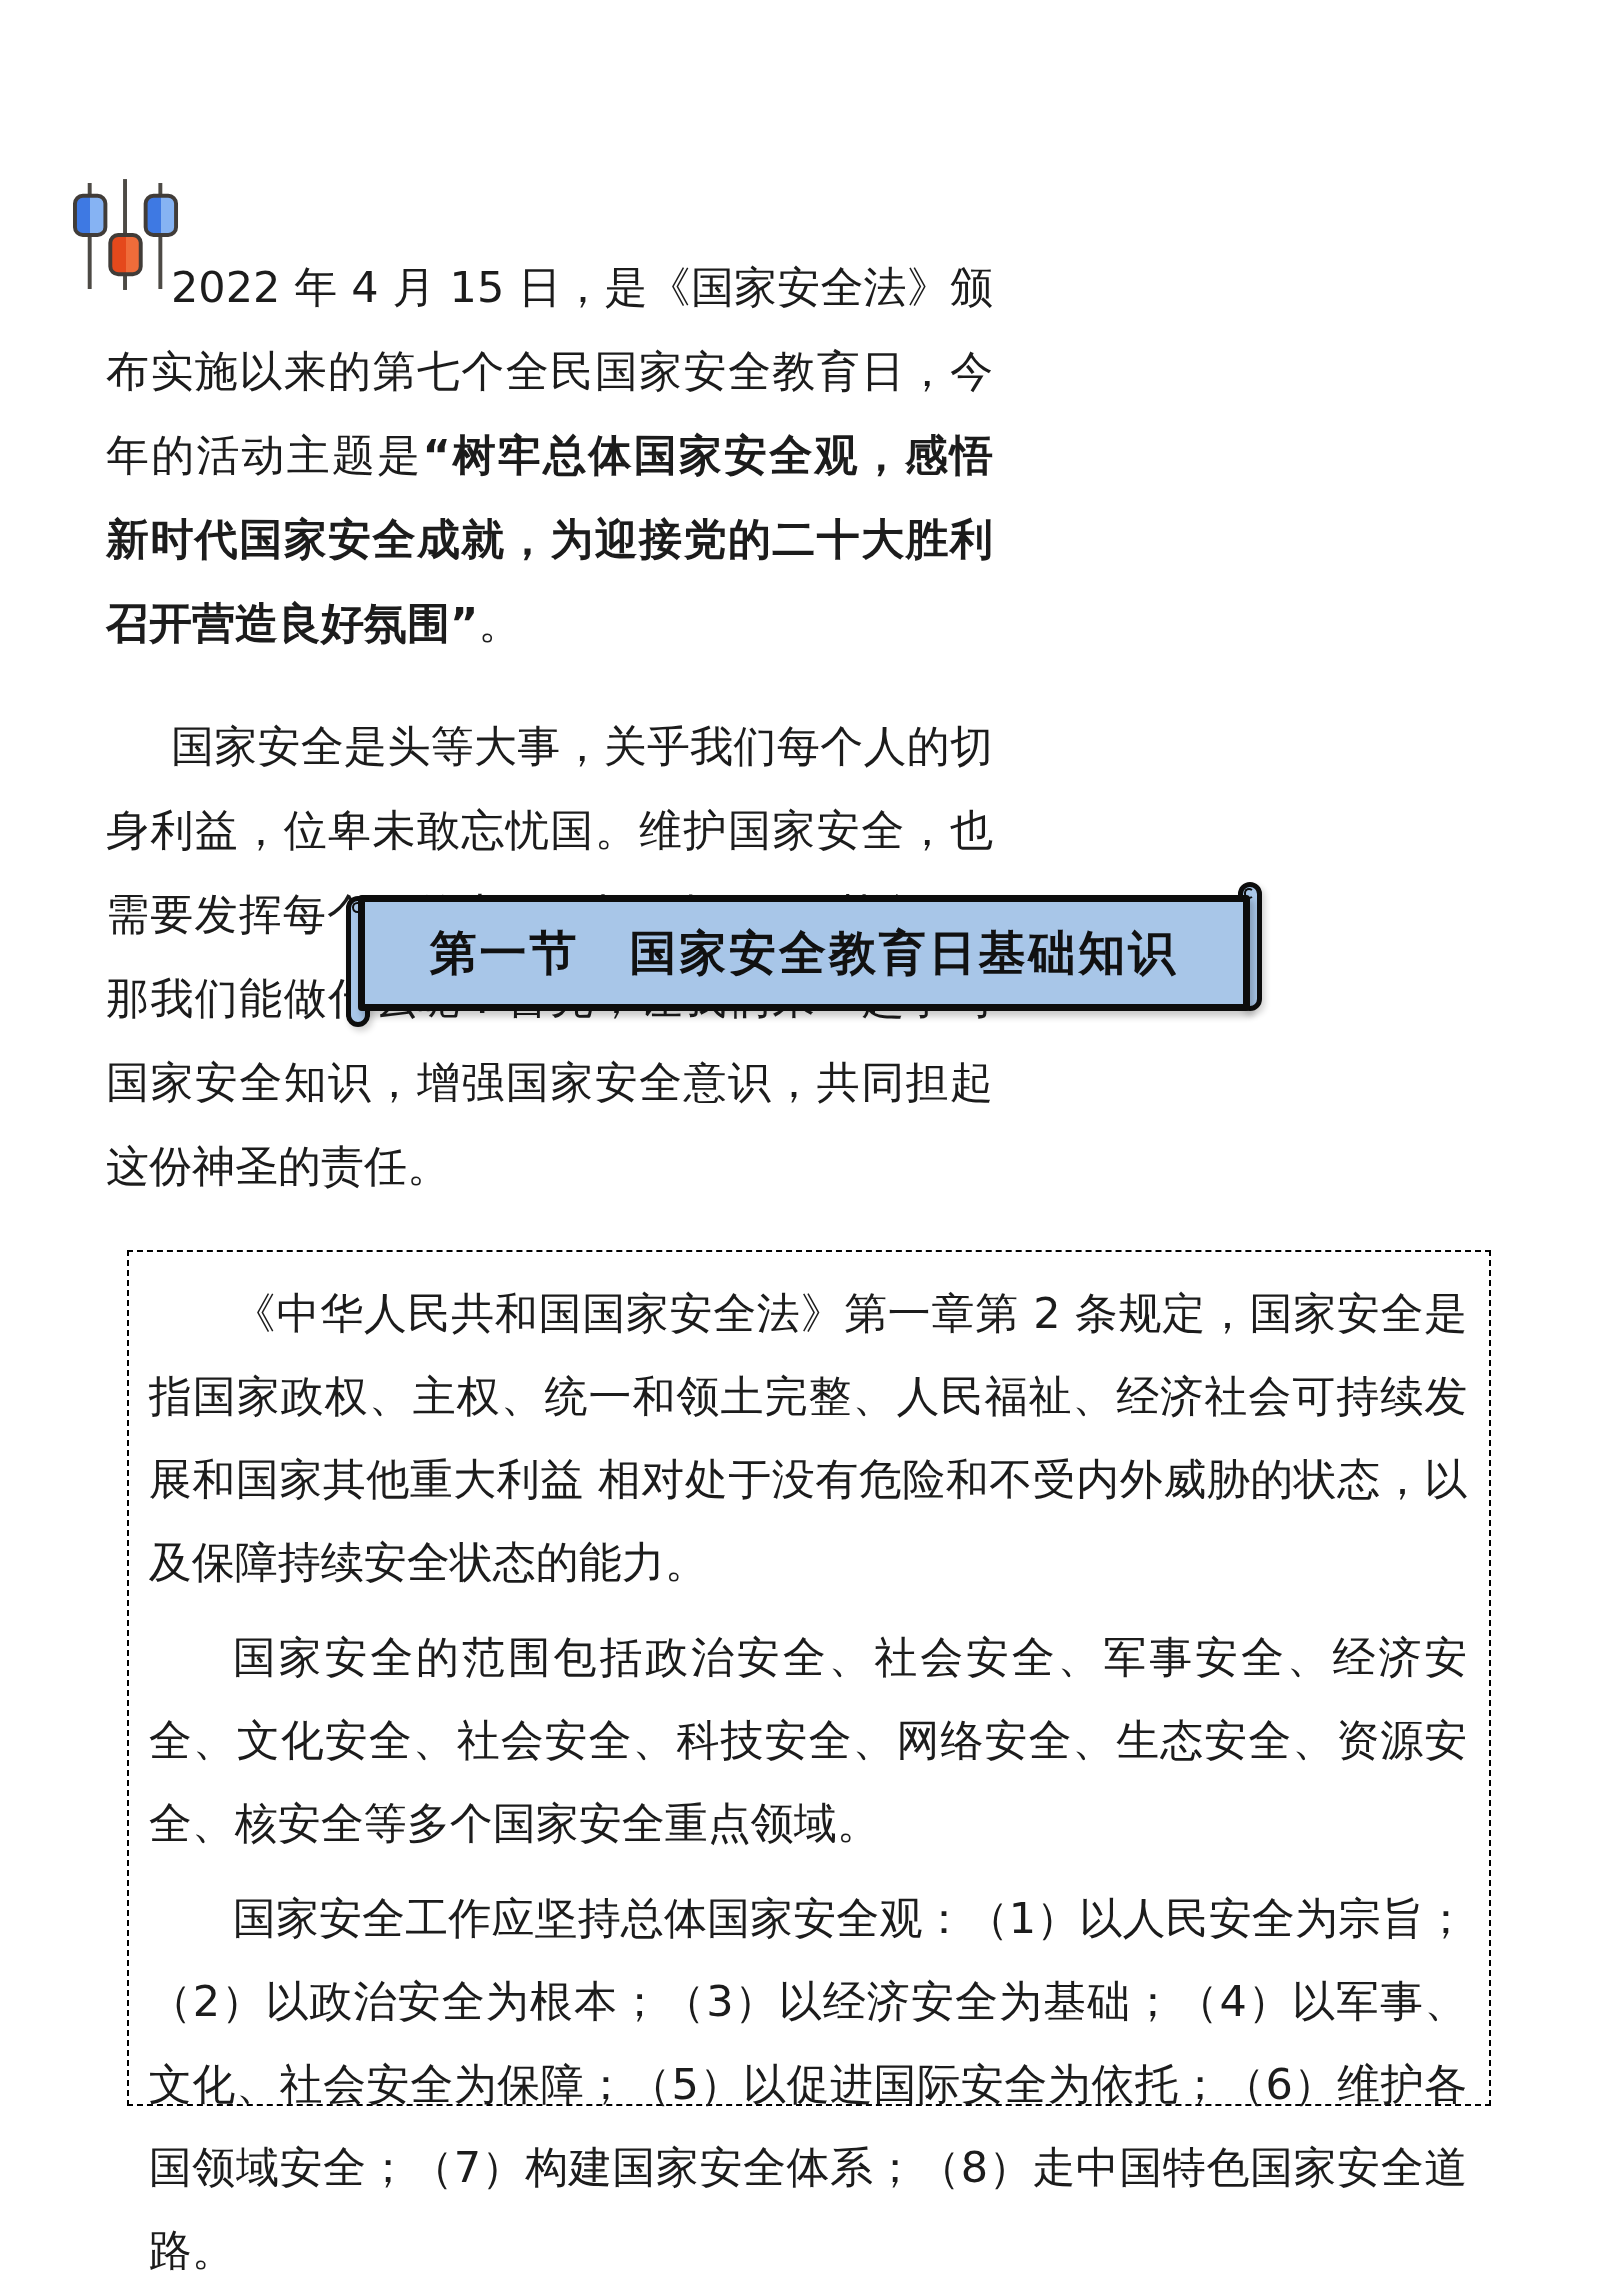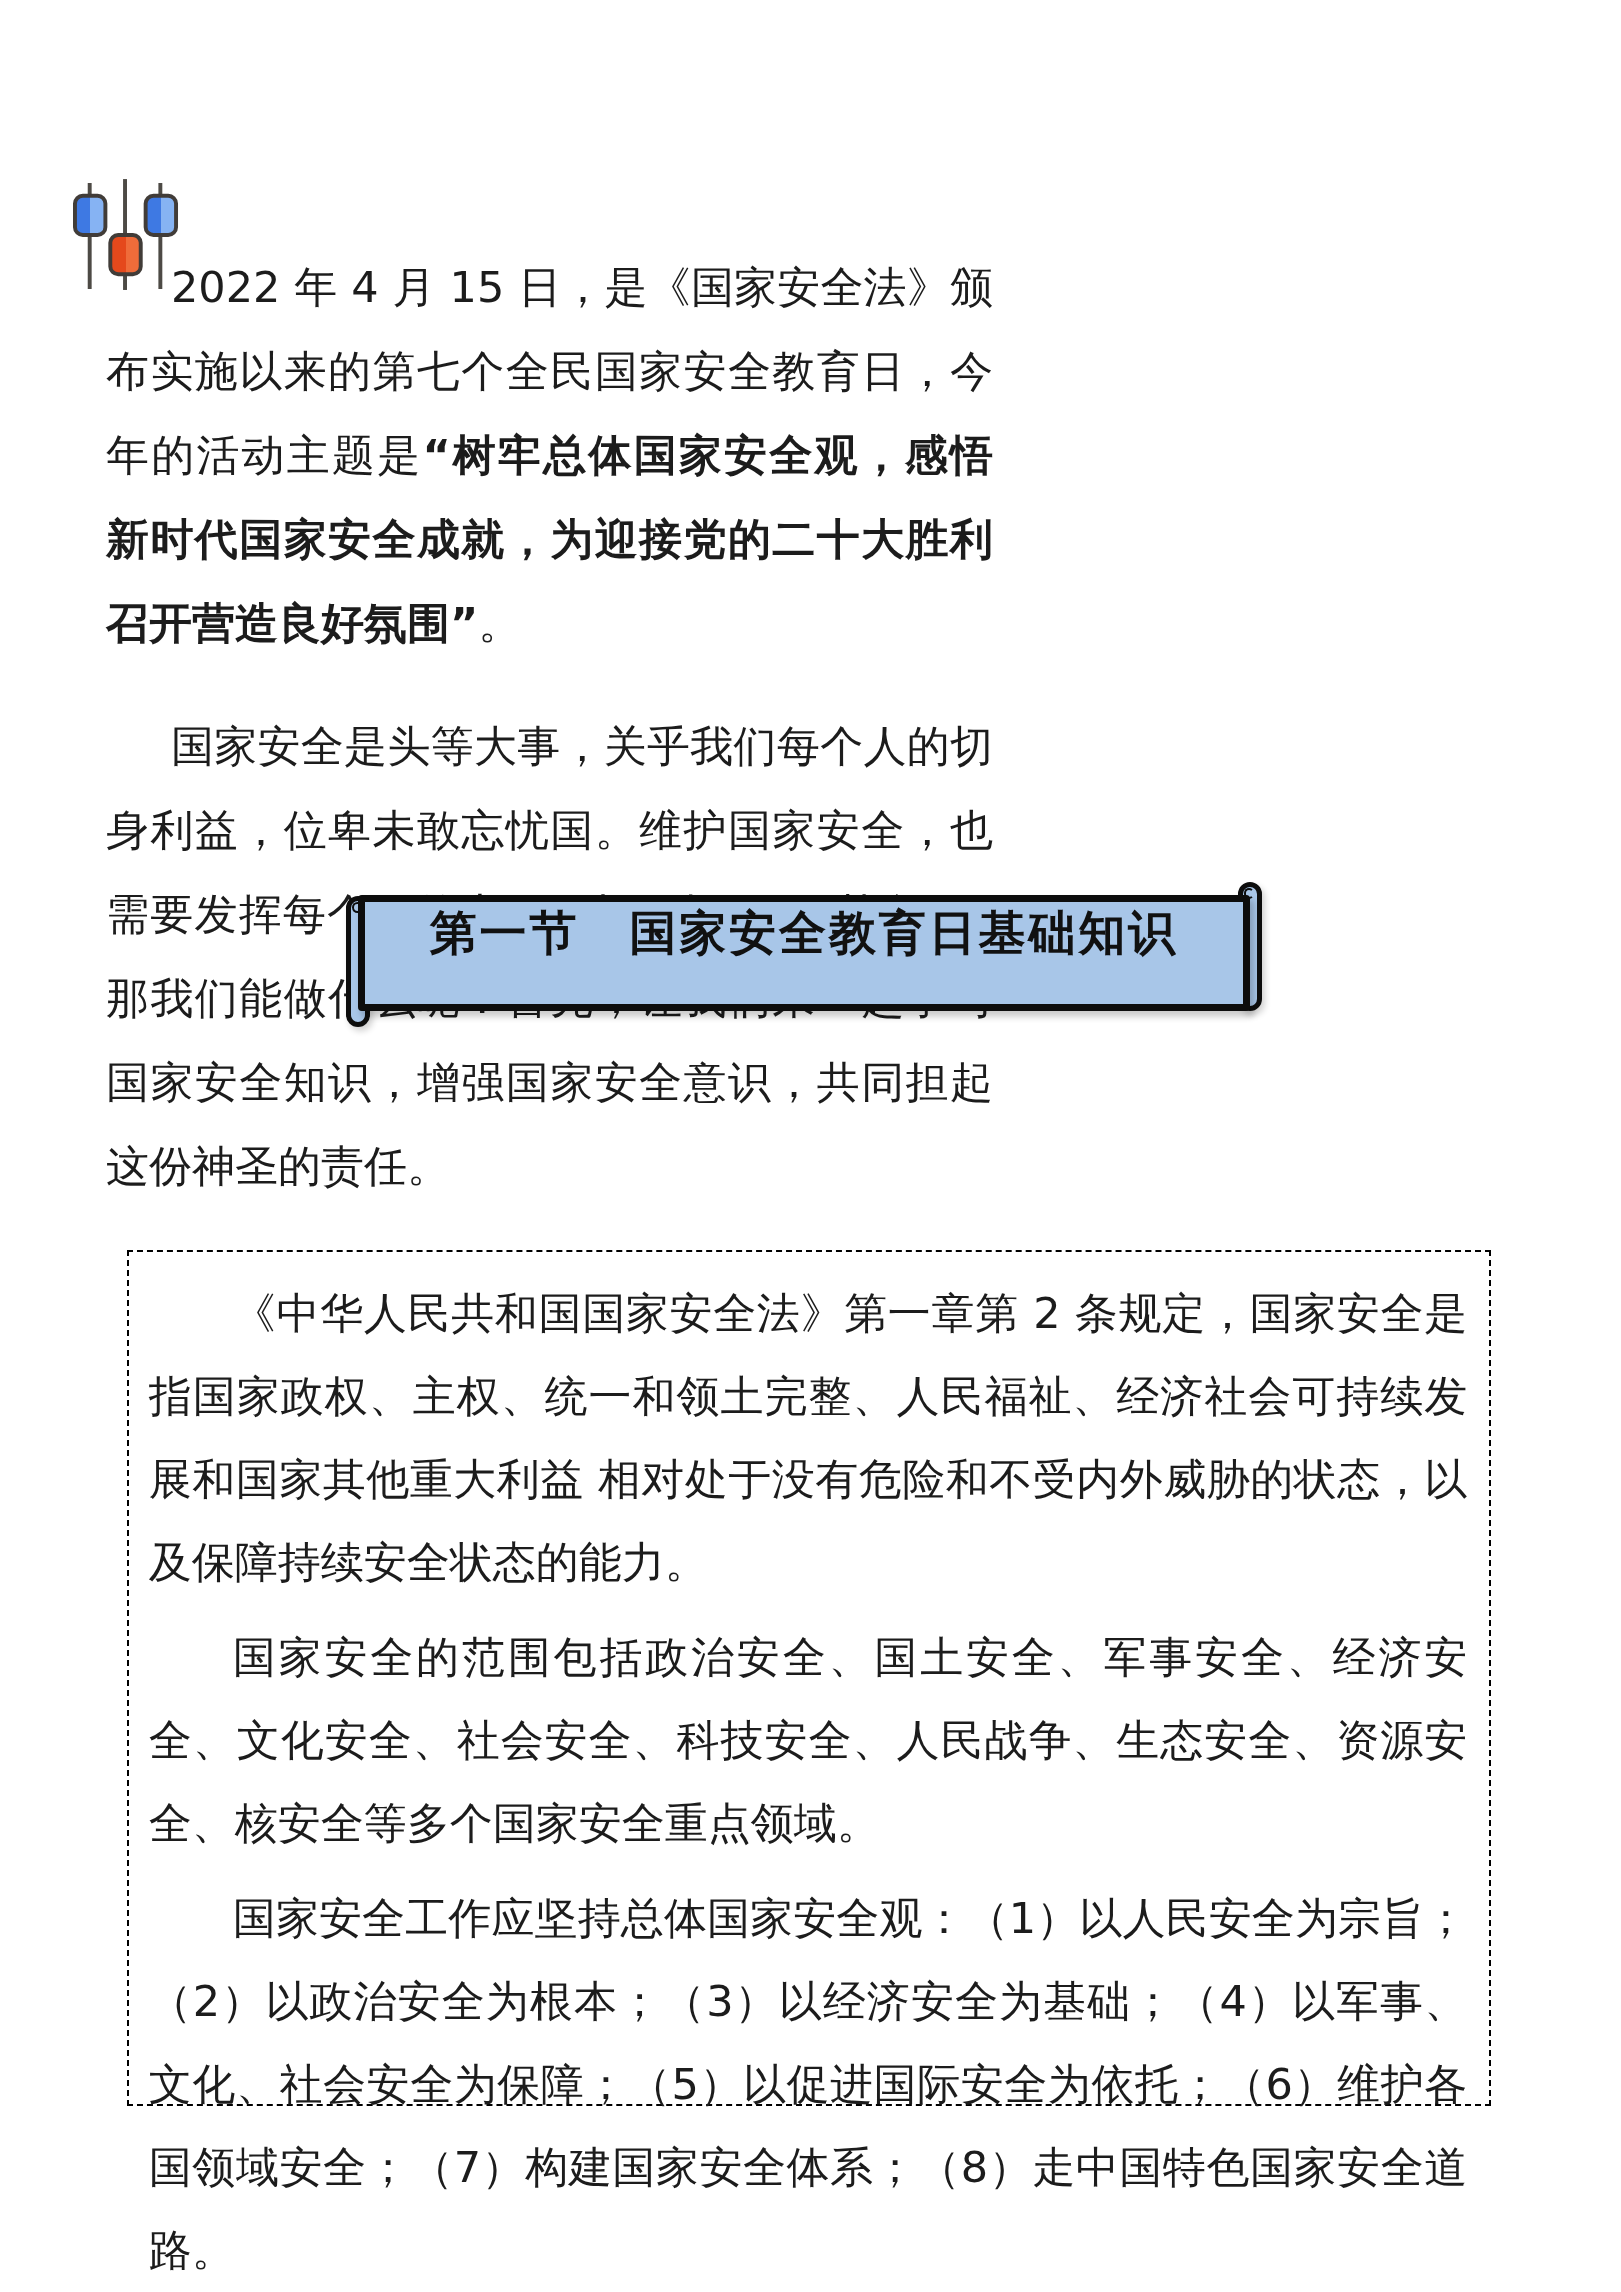--- a/index.html
+++ b/index.html
@@ -63,21 +63,21 @@
   .roll-left  { left: 7.8px;  top: 13.7px; height: 131px; }
   .roll-right { right: 2px; top: 0;    height: 129px; }
   .banner-body {
     position: absolute;
     left: 19.6px; right: 13.7px; top: 12.7px; bottom: 17.6px;
     box-sizing: border-box;
     background: var(--banner_fill, #a8c6e8);
     border: 7.8px solid var(--banner_border, #0d0d0d);
     border-radius: 3.9px;
     box-shadow: 3.9px 5.9px 6.9px rgba(0,0,0,0.20);
-    display: flex; align-items: flex-start; justify-content: center;
+    display: flex; align-items: center; justify-content: center;
   }
   .banner-title {
     font-size: 47px;
     font-weight: 700;
     letter-spacing: 2.9px;
     color: #111111;
   }
 
   
   .heading-bar {
@@ -146,18 +146,18 @@
     <span class="roll roll-left"></span>
     <span class="roll roll-right"></span>
     <div class="banner-body">
       <span class="banner-title">第一节　国家安全教育日基础知识</span>
     </div>
   </div>
 
 
   <div class="info-box">
     <p>《中华人民共和国国家安全法》第一章第 2 条规定，国家安全是指国家政权、主权、统一和领土完整、人民福祉、经济社会可持续发展和国家其他重大利益 相对处于没有危险和不受内外威胁的状态，以及保障持续安全状态的能力。</p>
-    <p>国家安全的范围包括政治安全、国土安全、军事安全、经济安全、文化安全、社会安全、科技安全、人民战争、生态安全、资源安全、核安全等多个国家安全重点领域。</p>
+    <p>国家安全的范围包括政治安全、社会安全、军事安全、经济安全、文化安全、社会安全、科技安全、网络安全、生态安全、资源安全、核安全等多个国家安全重点领域。</p>
     <p>国家安全工作应坚持总体国家安全观：（1）以人民安全为宗旨；（2）以政治安全为根本；（3）以经济安全为基础；（4）以军事、文化、社会安全为保障；（5）以促进国际安全为依托；（6）维护各国领域安全；（7）构建国家安全体系；（8）走中国特色国家安全道路。</p>
   </div>
 
 </div>
 
 
 </body></html>

